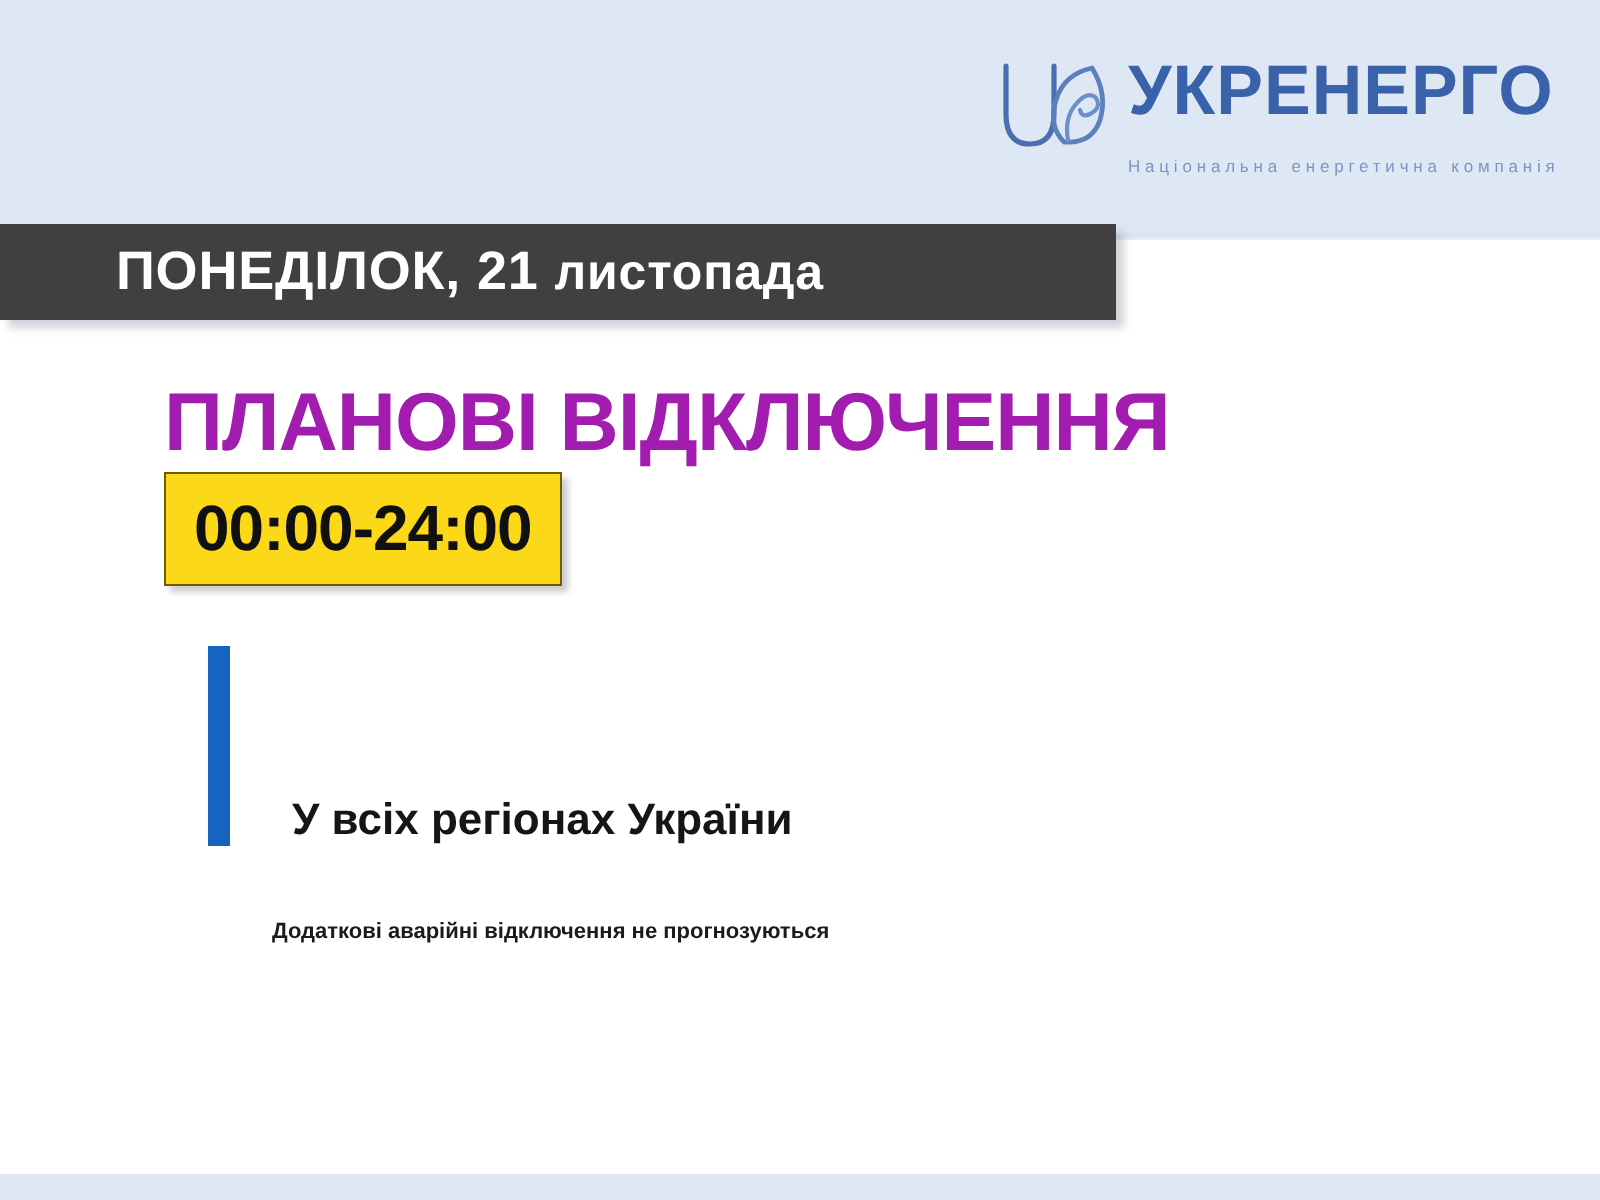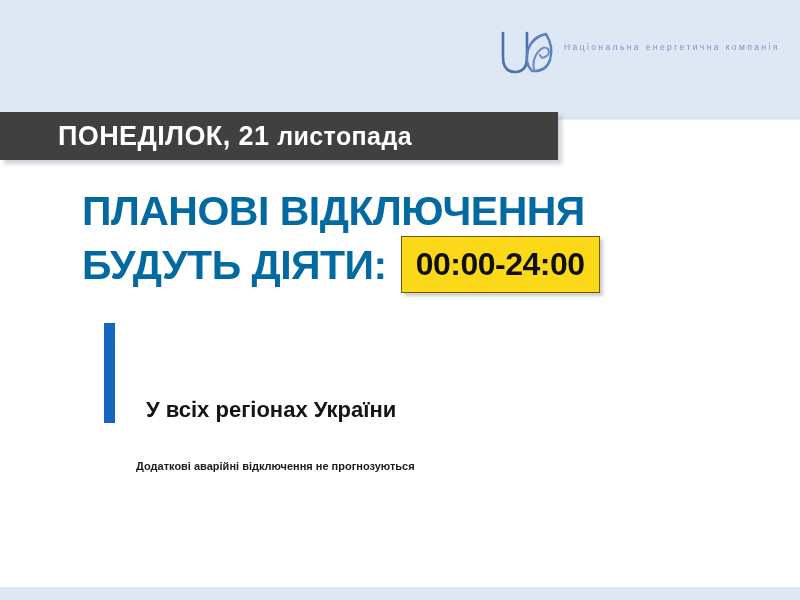--- a/index.html
+++ b/index.html
@@ -97,21 +97,21 @@
   }
 
   
   .headline {
     position: absolute;
     left: 82px;
     top: 186px;
     width: 640px;
   }
   .headline-line {
-    color: #0369a1;
+    color: #a21caf;
     font-size: 41px;
     font-weight: bold;
     line-height: 50px;
     white-space: nowrap;
     letter-spacing: -0.5px;
   }
   .headline-row2 {
     display: flex;
     align-items: center;
     gap: 14px;
@@ -183,36 +183,36 @@
 <div class="logo">
   <svg class="logo-mark" viewBox="0 0 62 52">
 
     <path d="M5 6 L5 30 Q5 45 17 45 Q29 45 29 30 L29 6" fill="none" stroke="#4a6fb0" stroke-width="2.6" stroke-linecap="round"></path>
 
     <path d="M34 44 Q26 36 30 23 Q34 10 48 7 Q56 20 52 33 Q48 45 34 44 Z" fill="none" stroke="#5b80bd" stroke-width="2.4" stroke-linejoin="round"></path>
 
     <path d="M36 43 Q34 32 40 25 Q46 18 50 22 Q53 27 47 30 Q43 32 42 28" fill="none" stroke="#6d8fc7" stroke-width="2.1" stroke-linecap="round"></path>
   </svg>
   <div class="logo-text">
+    <div class="logo-word">УКРЕНЕРГО</div>
     <div class="logo-sub">Національна енергетична компанія</div>
   </div>
 </div>
 
 <div class="date-banner">
   <div class="date-banner-text">
     <span>ПОНЕДІЛОК,</span>
     <span>21</span>
     <span class="day-word">листопада</span>
   </div>
 </div>
 
 <div class="headline">
   <div class="headline-line">ПЛАНОВІ ВІДКЛЮЧЕННЯ</div>
   <div class="headline-row2">
-    <span class="headline-line">БУДУТЬ ДІЯТИ:</span>
     <span class="time-badge">00:00-24:00</span>
   </div>
 </div>
 
 <div class="region-block">
   <div class="region-bar"></div>
   <div class="region-text">У всіх регіонах України</div>
 </div>
 
 <div class="note">Додаткові аварійні відключення не прогнозуються</div>

